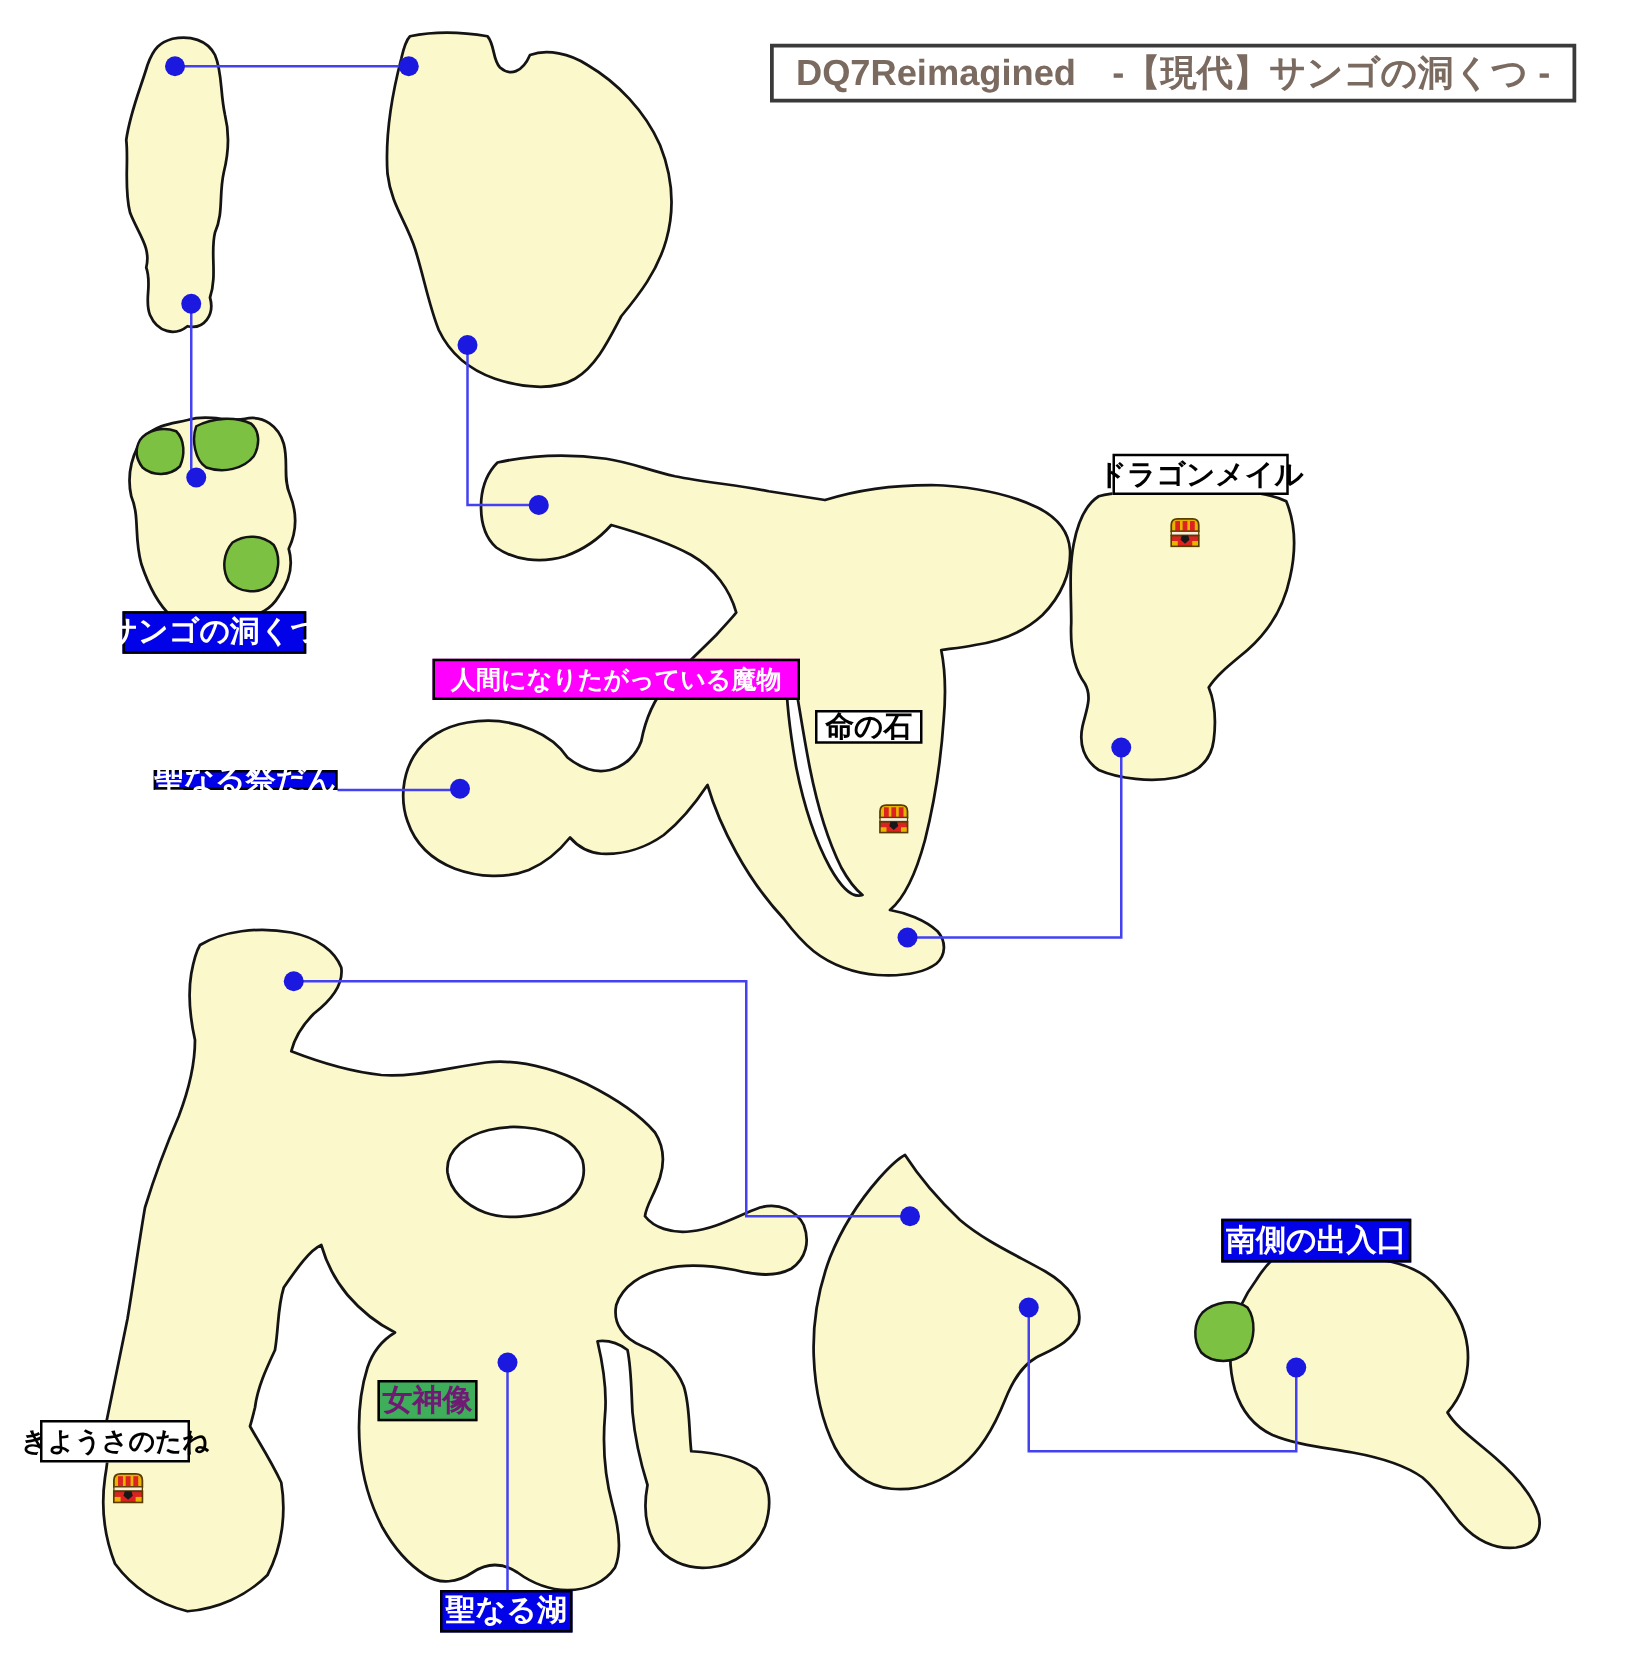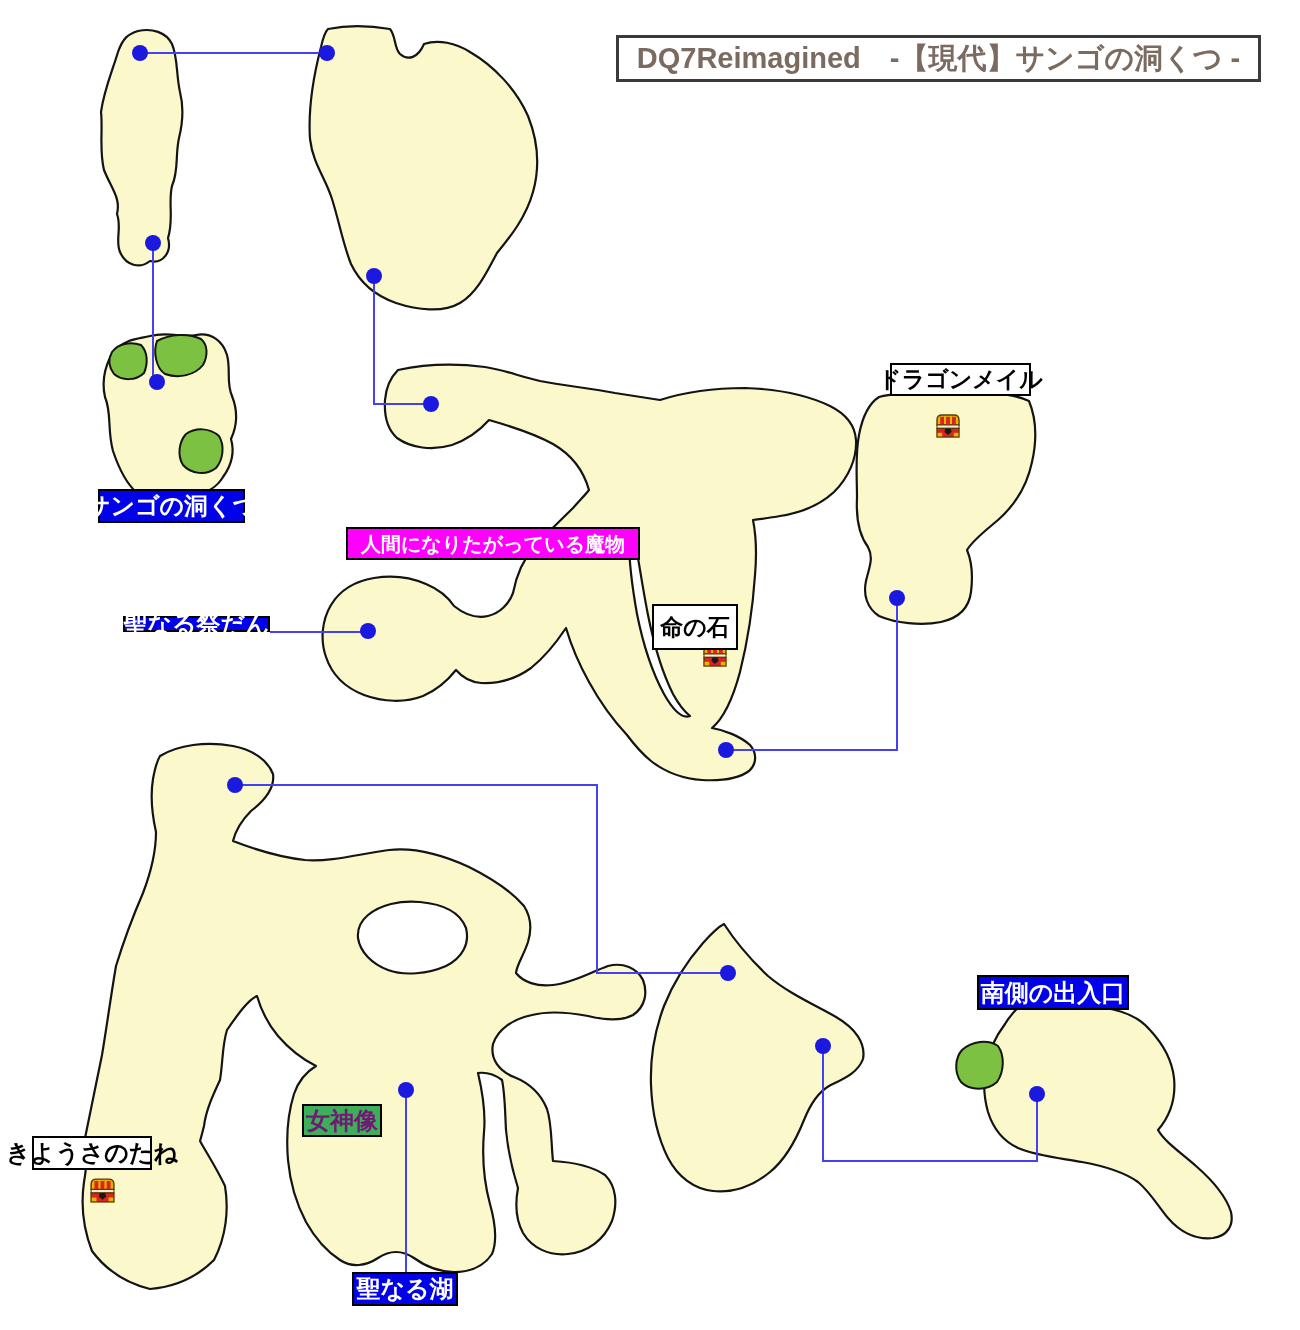--- a/index.html
+++ b/index.html
@@ -114,21 +114,21 @@
 <div id="title-box">DQ7Reimagined　-【現代】サンゴの洞くつ -</div>
 
 <div class="lbl blue" style="left:98px;top:489px;width:147px;height:34px;">サンゴの洞くつ</div>
 
 <div class="lbl magenta" style="left:346px;top:527px;width:294px;height:33px;">人間になりたがっている魔物</div>
 
 <div class="lbl blue" style="left:123px;top:616px;width:147px;height:16px;">聖なる祭だん</div>
 
 <div class="lbl white" style="left:890px;top:363px;width:141px;height:33px;">ドラゴンメイル</div>
 
-<div class="lbl white" style="left:652px;top:604px;width:86px;height:46px;">命の石</div>
+<div class="lbl white" style="left:652px;top:568px;width:86px;height:27px;">命の石</div>
 
-<div class="lbl white" style="left:32px;top:1136px;width:120px;height:34px;font-size:24px;">きようさのたね</div>
+<div class="lbl white" style="left:32px;top:1136px;width:120px;height:34px;font-size:21px;font-family:Liberation Serif, serif;">きようさのたね</div>
 
 <div class="lbl green" style="left:302px;top:1104px;width:80px;height:33px;">女神像</div>
 
 <div class="lbl blue" style="left:352px;top:1272px;width:106px;height:34px;">聖なる湖</div>
 
 <div class="lbl blue" style="left:977px;top:975px;width:152px;height:35px;">南側の出入口</div>
 
 </body></html>

